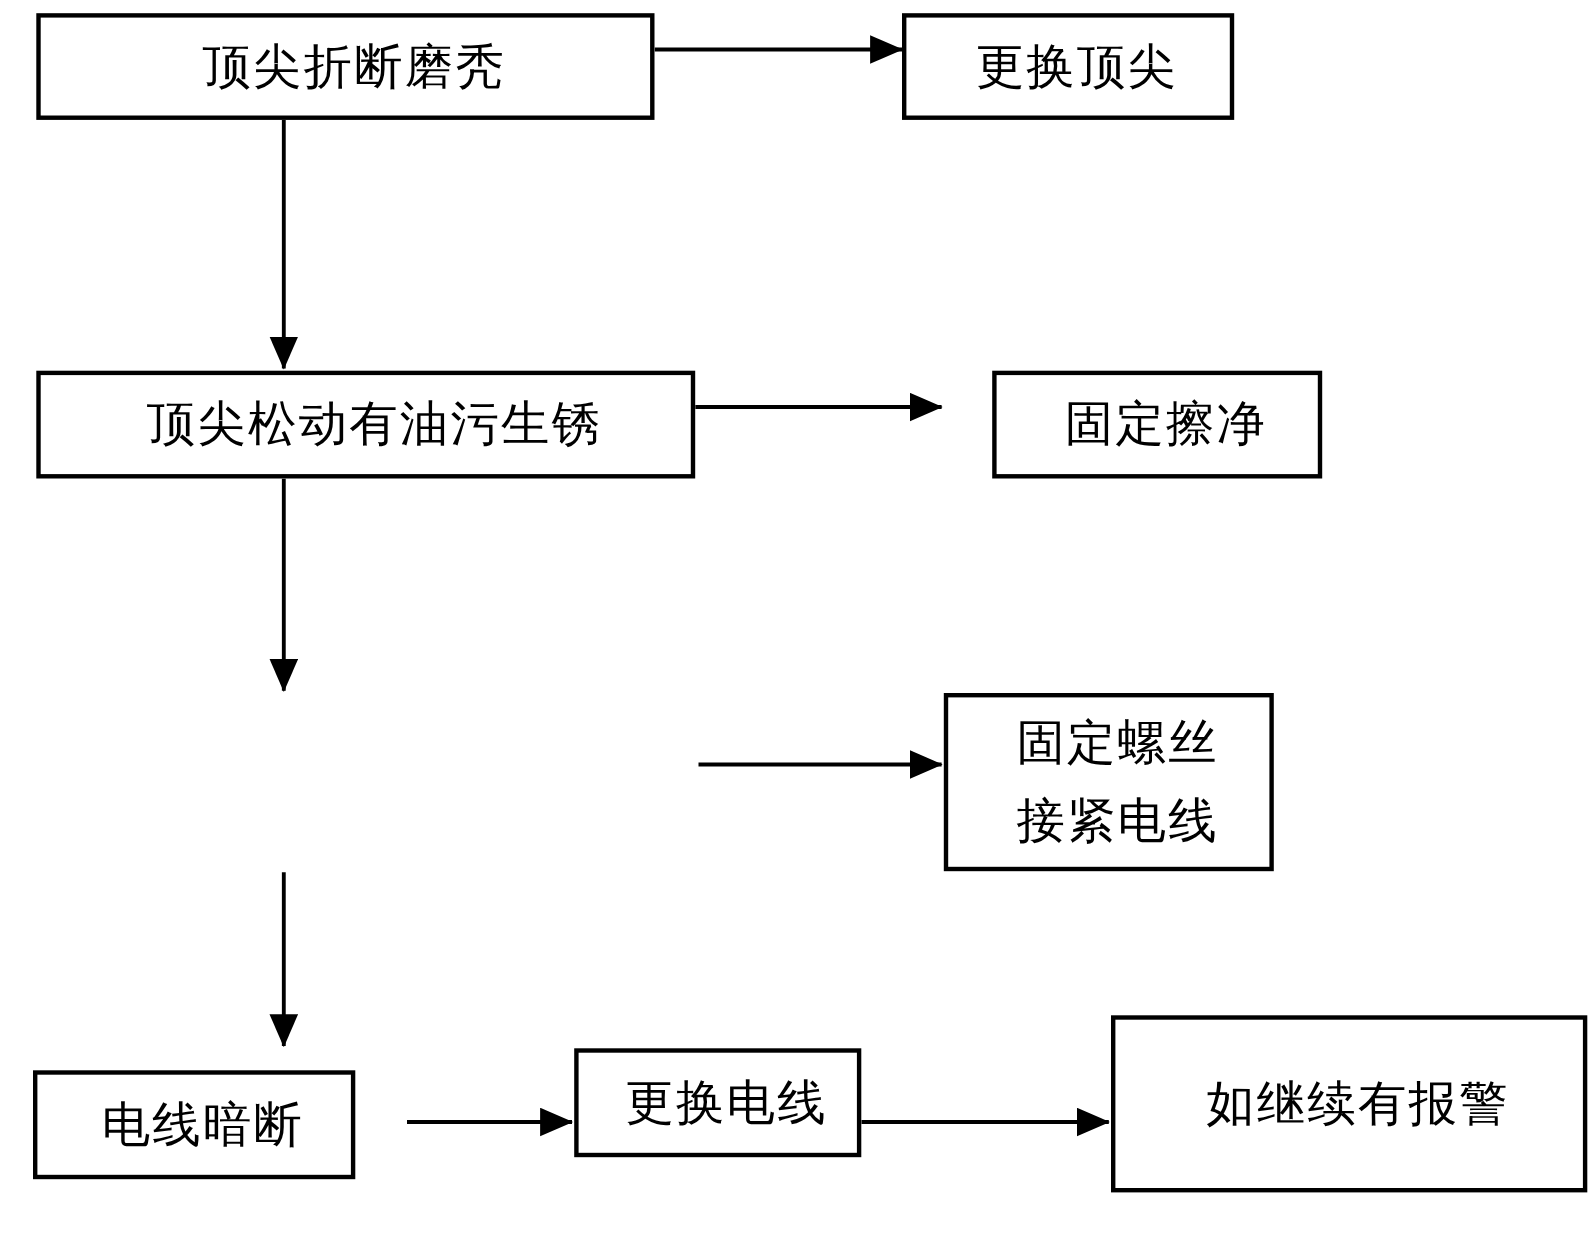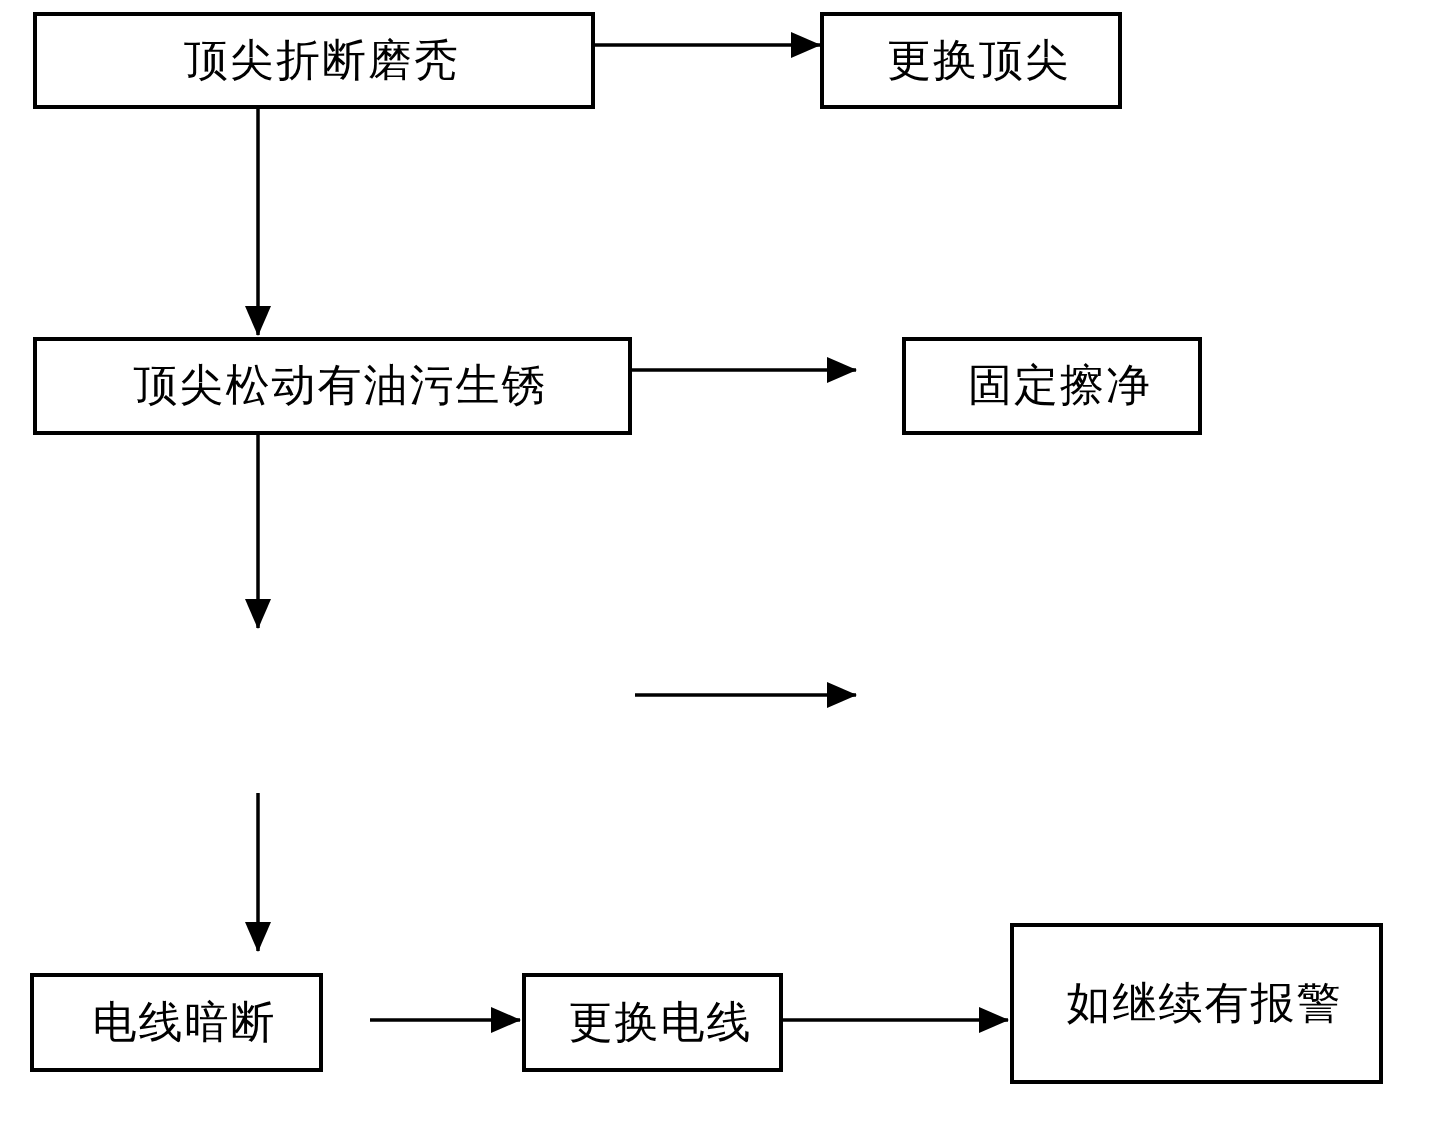--- a/index.html
+++ b/index.html
@@ -74,26 +74,30 @@
 
   <div class="node" style="left:820px; top:12px; width:302px; height:97px;">
     <span>更换顶尖</span>
   </div>
 
   <div class="node" style="left:858px; top:337px; width:300px; height:98px;margin-left:44px;">
     <span>固定擦净</span>
   </div>
 
 
+  <div class="node" style="left:858px; top:630px; width:300px; height:162px;">
+    <span>固定螺丝</span>
+    <span>接紧电线</span>
+  </div>
 
   <div class="node" style="left:30px; top:973px; width:293px; height:99px;">
     <span>电线暗断</span>
   </div>
 
-  <div class="node" style="left:522px; top:953px; width:261px; height:99px;margin-top:20px;">
+  <div class="node" style="left:522px; top:953px; width:261px; height:99px;">
     <span>更换电线</span>
   </div>
 
-  <div class="node" style="left:1010px; top:923px; width:373px; height:161px;">
+  <div class="node" style="left:1010px; top:923px; width:433px; height:161px;">
     <span>如继续有报警</span>
   </div>
 
 </div>
 
 </body></html>

